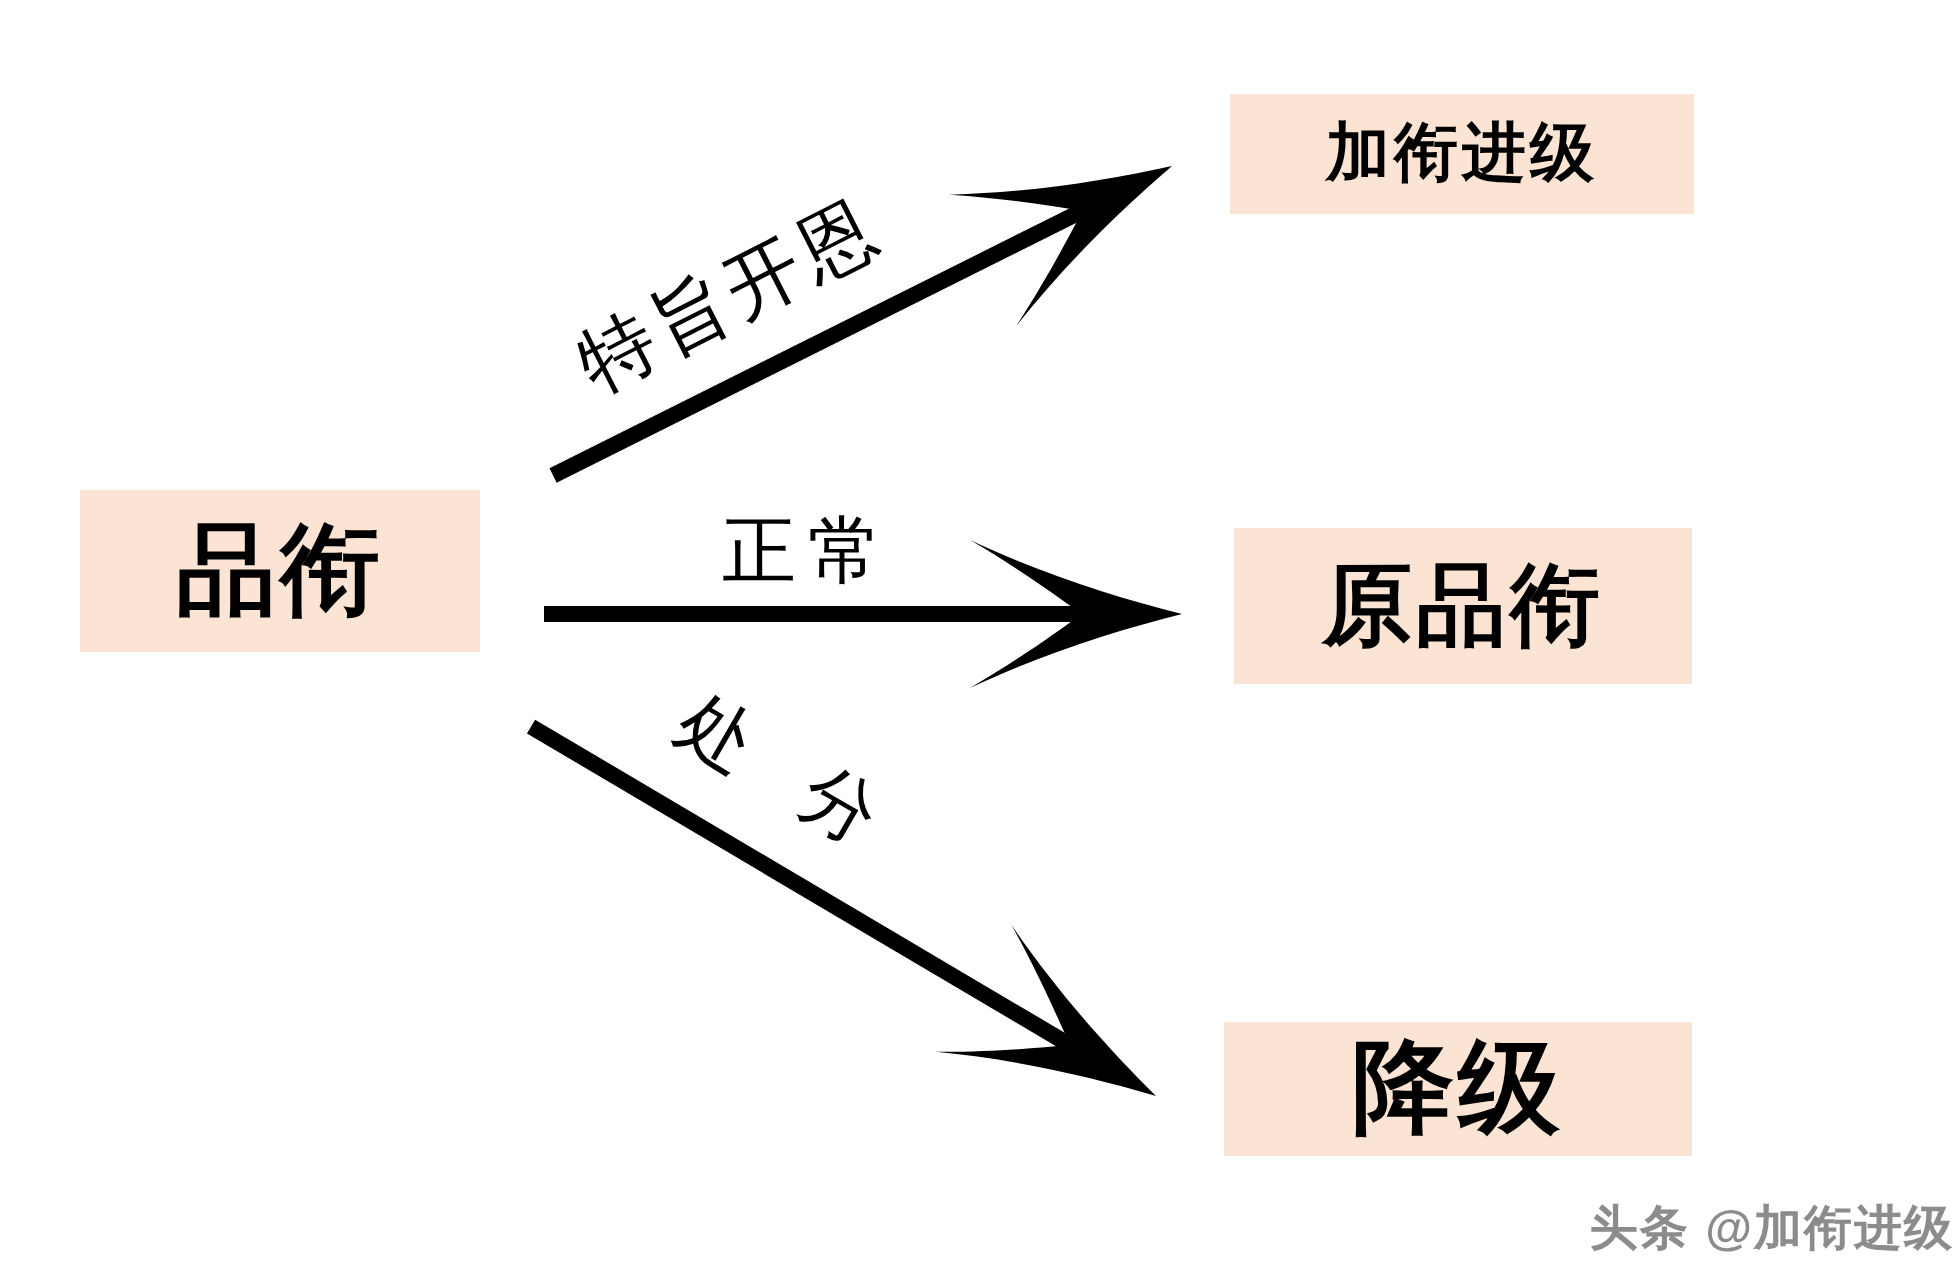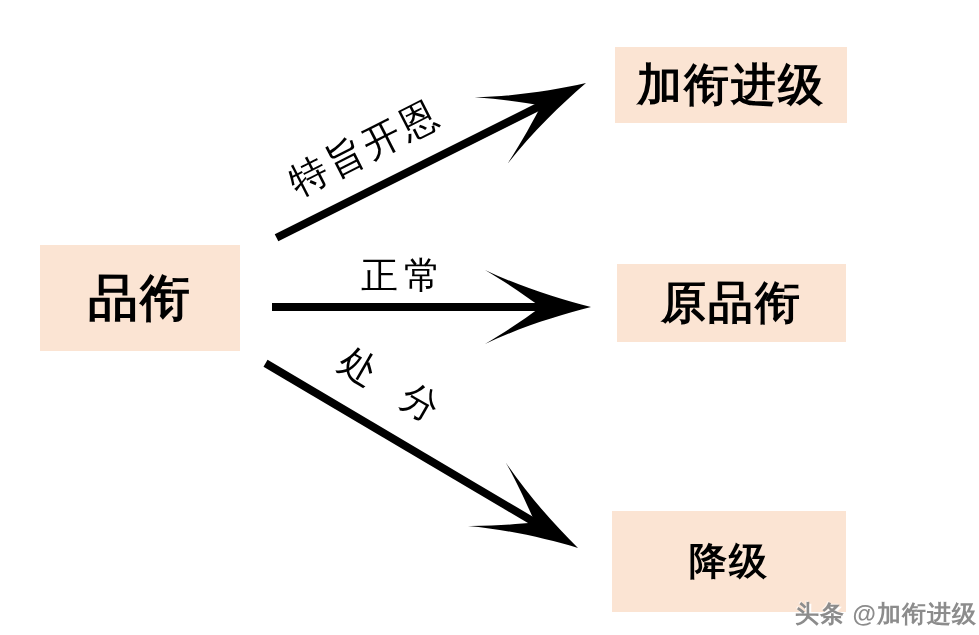--- a/index.html
+++ b/index.html
@@ -25,24 +25,24 @@
     position: absolute;
     background: var(--box-fill);
     color: var(--text);
     display: flex;
     align-items: center;
     justify-content: center;
     font-weight: 600;
     letter-spacing: 2px;
     white-space: nowrap;
   }
-  .node.source   { left: 40px;  top: 245px; width: 200px; height: 106px; font-size: 50px; }
-  .node.target-1 { left: 615px; top: 47px;  width: 232px; height: 76px;  font-size: 45px; }
+  .node.source   { left: 40px;  top: 245px; width: 200px; height: 81px; font-size: 50px; }
+  .node.target-1 { left: 615px; top: 47px;  width: 232px; height: 60px;  font-size: 32px; }
   .node.target-2 { left: 617px; top: 264px; width: 229px; height: 78px;  font-size: 45px; }
-  .node.target-3 { left: 612px; top: 511px; width: 234px; height: 101px;  font-size: 38px; }
+  .node.target-3 { left: 612px; top: 511px; width: 234px; height: 67px;  font-size: 51px; }
 
   svg.arrows {
     position: absolute;
     left: 0; top: 0;
     width: 979px; height: 635px;
     pointer-events: none;
   }
   svg .ink { fill: var(--arrow); }
 
   .arrow-label {

